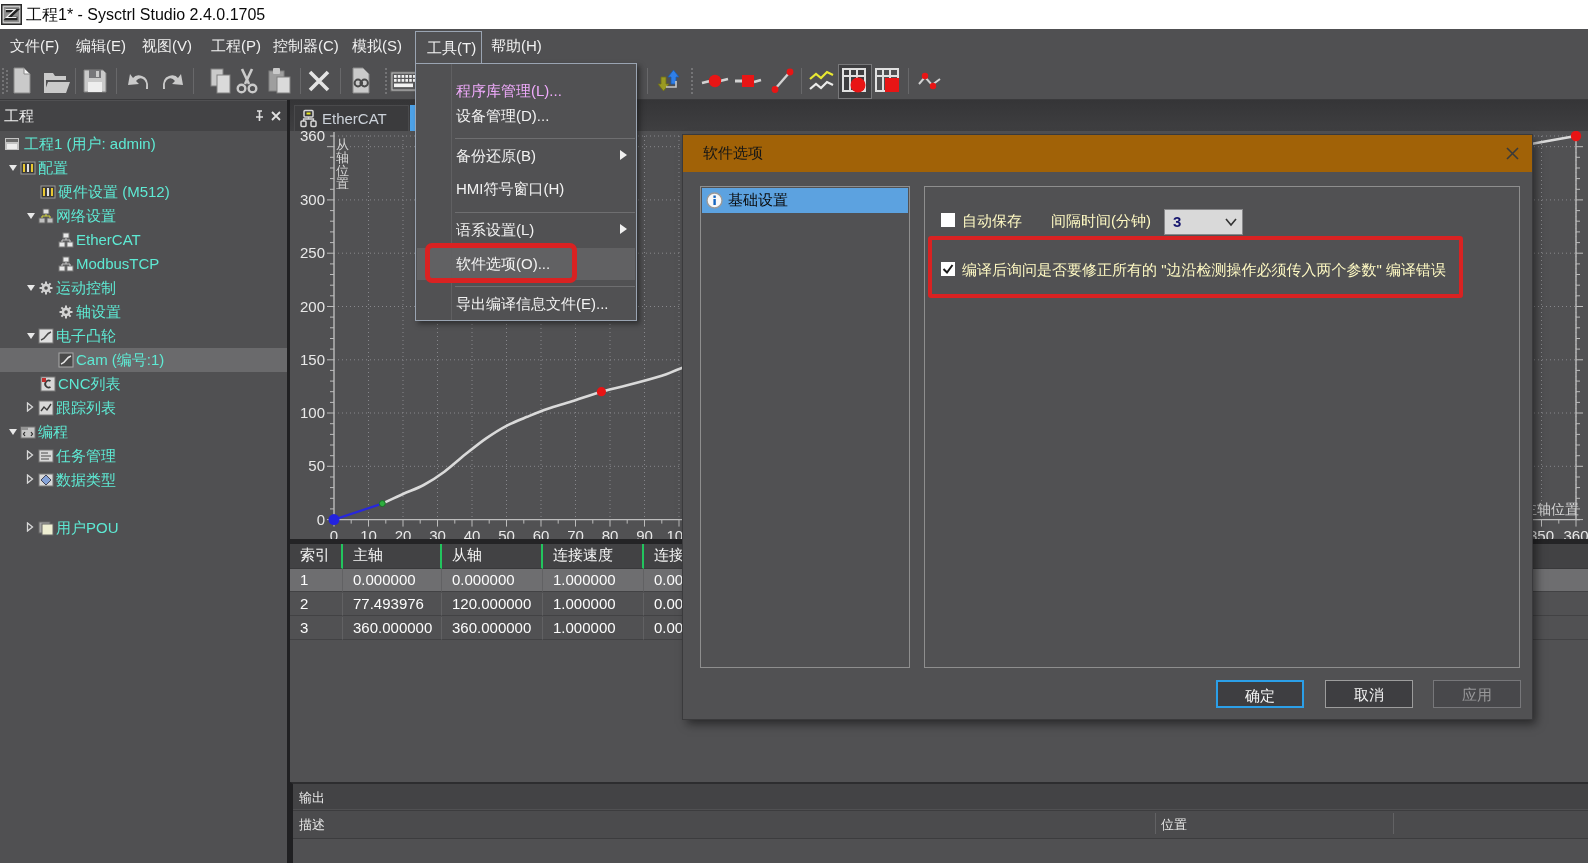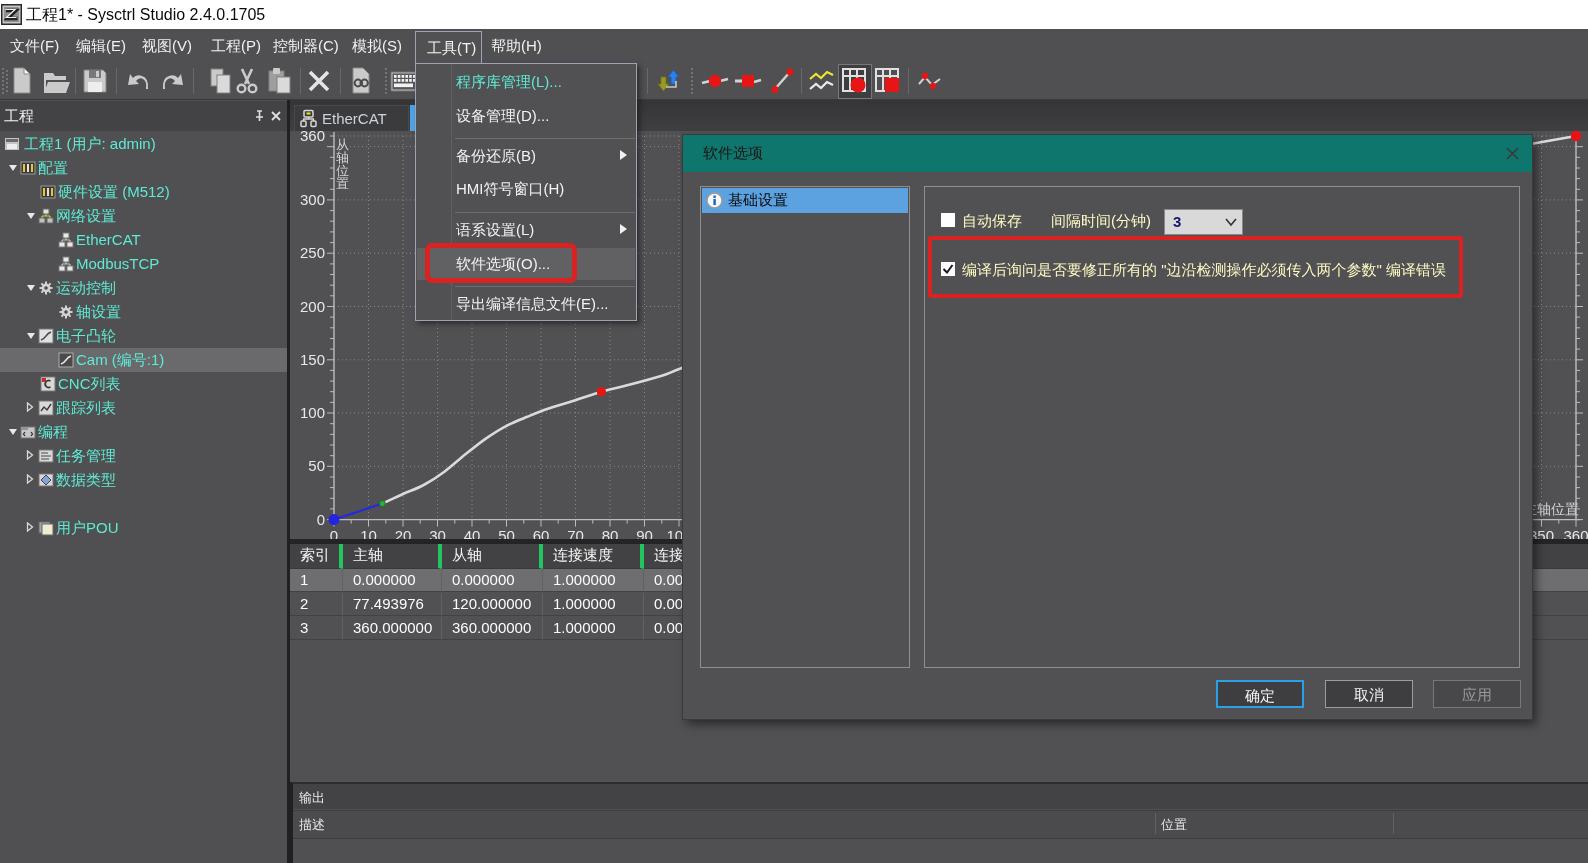--- a/index.html
+++ b/index.html
@@ -15,34 +15,34 @@
 #lph{position:absolute;left:0;top:1px;width:287px;height:30px;background:#434345;color:#f0f0f0;font-size:15px}
 .trow{position:absolute;left:0;width:287px;height:24px;color:#5eead4;font-size:15px;white-space:nowrap}
 .trow .tx{position:absolute;top:3px}
 .tico{position:absolute;top:4px;width:16px;height:16px}
 #editor{left:290px;top:100px;width:1298px;height:682px;background:#515153}
 #tabbar{position:absolute;left:0;top:0;width:1298px;height:31px;background:linear-gradient(#353537,#3f3f41)}
 #tab1{position:absolute;left:4px;top:5px;width:115px;height:26px;background:#3b3b3d;color:#ccd2da;font-size:15px;border:1px solid #4a4a4c;border-bottom:none}
 #tab2{position:absolute;left:120px;top:5px;width:130px;height:26px;background:#4da2e8}
 #charea{position:absolute;left:0;top:31px;width:1298px;height:408px}
 #tblarea{position:absolute;left:0;top:439px;width:1298px;height:243px;background:#515153;border-top:5px solid #242426}
-.th{position:absolute;top:0;height:25px;background:#424244;color:#f5f5f5;font-size:15px;border-right:4px solid #22c55e;border-bottom:1px solid #39393b}
+.th{position:absolute;top:0;height:25px;background:#424244;color:#f5f5f5;font-size:15px;border-right:2px solid #22c55e;border-bottom:1px solid #39393b}
 .td{position:absolute;height:23px;color:#fcfcfc;font-size:15px;border-right:1px solid #616163}
 .cellpad{padding:2px 0 0 10px}
 #outputpanel{left:290px;top:782px;width:1298px;height:85px;background:#505052;border-top:2px solid #2d2d2f;border-left:3px solid #202022}
 #outhead{position:absolute;left:0;top:0;width:1295px;height:25px;background:#434345;color:#e8e8e8;font-size:13px}
 #outcols{position:absolute;left:0;top:26px;width:1295px;height:29px;background:#4b4b4d;color:#e8e8e8;font-size:13px;border-top:1px solid #3c3c3e;border-bottom:1px solid #3c3c3e}
 #toolmenu{left:415px;top:63px;width:222px;height:258px;background:#515153;border:1px solid #9aa4b2;box-shadow:3px 3px 5px rgba(20,20,20,.55);z-index:40}
 #toolhdr{left:415px;top:31px;width:67px;height:32px;background:#515153;border:1px solid #9aa4b2;border-bottom:none;z-index:41;color:#f2f2f2;font-size:15px}
 .mi{position:absolute;left:1px;width:218px;height:32px;color:#f2f2f2;font-size:15px}
 .mi .mt{position:absolute;left:39px;top:7px}
 .msep{position:absolute;left:39px;width:180px;height:1px;background:#6e6e70}
 .marr{position:absolute;right:8px;top:10px;width:0;height:0;border-left:7px solid #f0f0f0;border-top:5.5px solid transparent;border-bottom:5.5px solid transparent}
 #dialog{left:683px;top:135px;width:849px;height:584px;background:#515153;box-shadow:4px 5px 9px rgba(10,10,10,.55);z-index:100;outline:1px solid #3a3a3c}
-#dtitle{position:absolute;left:0;top:0;width:849px;height:37px;background:#0f766e;color:#161616;font-size:15px}
+#dtitle{position:absolute;left:0;top:0;width:849px;height:37px;background:#a16207;color:#161616;font-size:15px}
 #dlist{position:absolute;left:17px;top:51px;width:210px;height:482px;border:1px solid #8e8e8e}
 #dsel{position:absolute;left:1px;top:1px;width:206px;height:25px;background:#5ca2e0;color:#0a0a0a;font-size:15px}
 #dright{position:absolute;left:241px;top:51px;width:596px;height:482px;border:1px solid #8e8e8e}
 .cbx{position:absolute;width:14px;height:14px;background:#fff}
 .dlbl{position:absolute;color:#fef9c3;font-size:15px;white-space:nowrap}
 .dbtn{position:absolute;top:545px;width:88px;height:28px;font-size:15px;color:#f5f5f5;text-align:center;padding-top:5px}
 .redbox{position:absolute;z-index:300;border:4px solid #d92222}
 #combo{position:absolute;left:481px;top:74px;width:79px;height:26px;background:#d9d9d9;border:1px solid #88888a}
 </style></head><body>
 <div class="a" id="titlebar">
@@ -675,21 +675,21 @@
       <span style="position:absolute;left:6px;top:5px">描述</span>
       <span style="position:absolute;left:868px;top:5px">位置</span>
       <div style="position:absolute;left:862px;top:2px;width:1px;height:21px;background:#626264"></div>
       <div style="position:absolute;left:1100px;top:2px;width:1px;height:21px;background:#626264"></div>
     </div>
   </div>
 <div class="a" id="toolhdr">
     <span style="position:absolute;left:11px;top:7px">工具(T)</span>
   </div>
 <div class="a" id="toolmenu">
-    <div class="mi" style="top:2px;color:#5eead4">
+    <div class="mi" style="top:11px;color:#f0abfc">
       <span class="mt">程序库管理(L)...</span>
     </div>
     <div class="mi" style="top:36px;color:#f2f2f2">
       <span class="mt">设备管理(D)...</span>
     </div>
     <div class="mi" style="top:76px;color:#f2f2f2">
       <span class="mt">备份还原(B)</span>
       <div class="marr"></div>
     </div>
     <div class="mi" style="top:109px;color:#f2f2f2">

